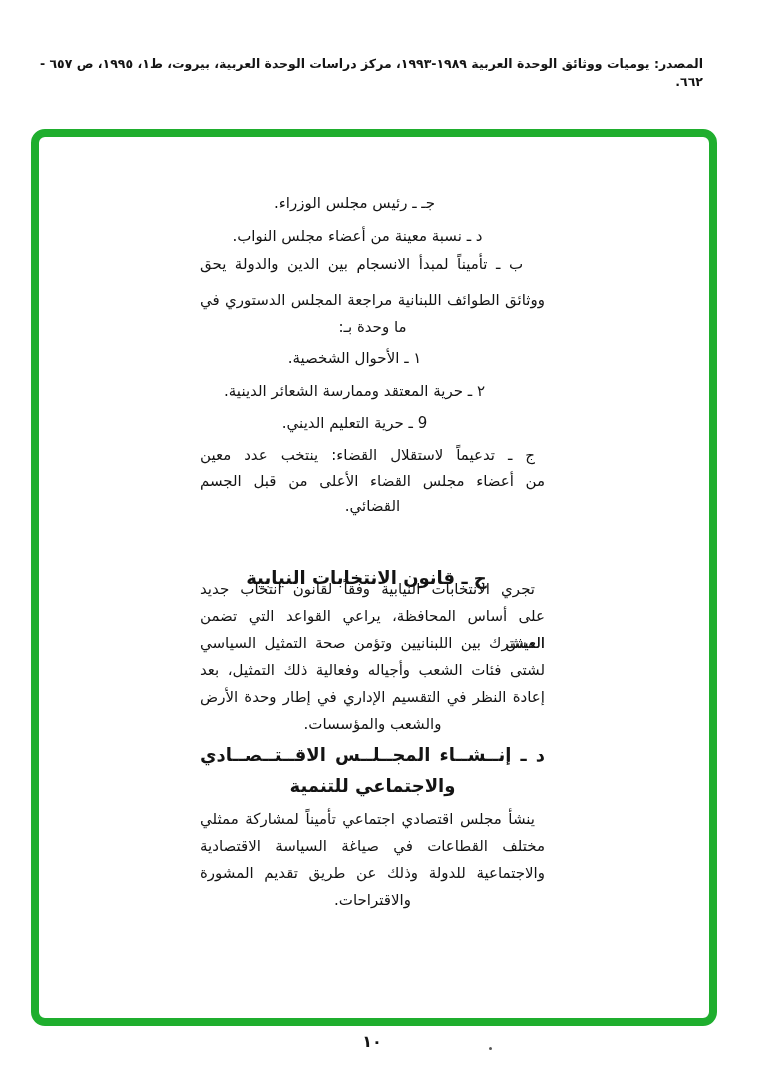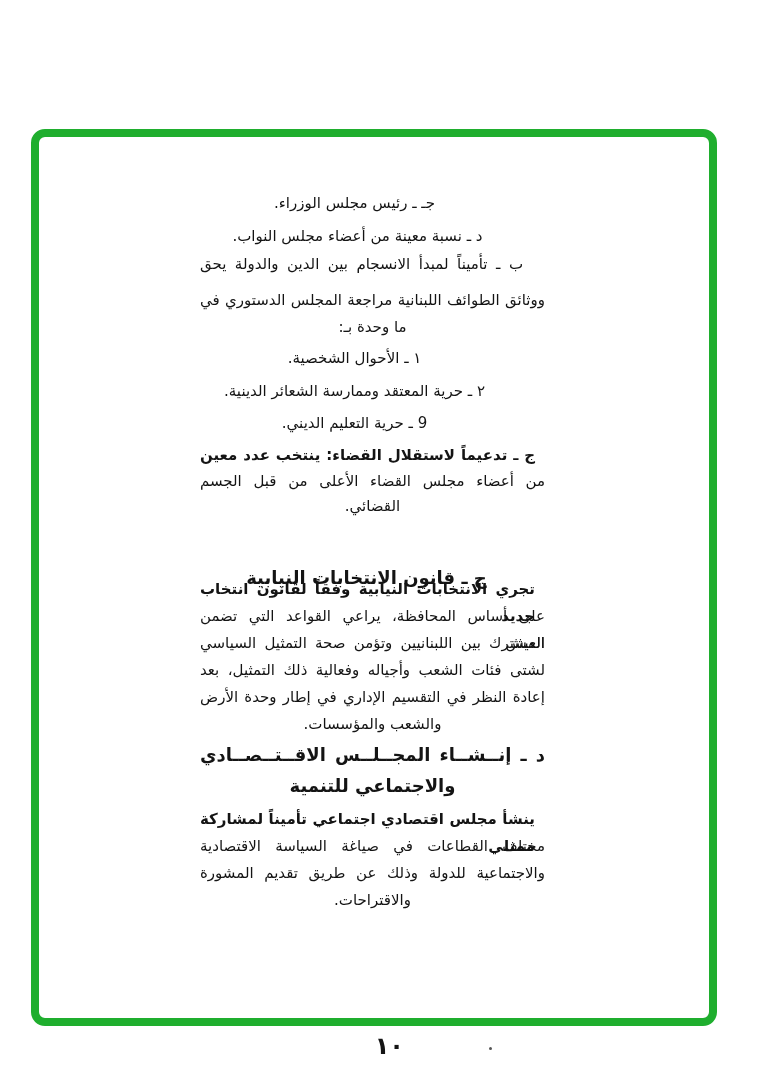--- a/index.html
+++ b/index.html
@@ -21,40 +21,41 @@
   }
 
   
   .ln {
     position:absolute; left:200px; width:345px; height:27px;
     direction:rtl; line-height:27px; font-size:15px; white-space:nowrap;
   }
   .j { text-align:justify; text-align-last:justify; white-space:normal; }
   .r { text-align:center; }
   .h { font-weight:bold; font-size:18px; line-height:30px; height:30px; }
-  .pr10 { padding-right:10px; box-sizing:border-box;font-weight:bold; }
+  .pr10 { padding-right:10px; box-sizing:border-box; }
   .pr12 { padding-right:12px; box-sizing:border-box;margin-top:32px; }
   .pr22 { padding-right:22px; box-sizing:border-box; }
   .pr30 { padding-right:30px; box-sizing:border-box; }
   .pr36 { padding-right:36px; box-sizing:border-box; }
 
   
   .pagenum {
     position:absolute; left:340px; top:1032px; width:64px;
-    text-align:right; font-size:24px; font-weight:bold; direction:rtl;
+    text-align:center; font-size:16px; font-weight:bold; direction:rtl;
   }
   .ink-dot {
     position:absolute; left:489px; top:1047px; width:3px; height:3px;
     background:#555; border-radius:50%;
   }
 </style>
 </head>
 <body>
 
 <div class="header">
+  <div class="source">المصدر: يوميات ووثائق الوحدة العربية ١٩٨٩-١٩٩٣، مركز دراسات الوحدة العربية، بيروت، ط١، ١٩٩٥، ص ٦٥٧ - ٦٦٢.</div>
 </div>
 
 <div class="frame" style="border-color: rgb(31, 174, 46);"></div>
 
 <div class="ln r pr36" style="top:190px">جـ ـ رئيس مجلس الوزراء.</div>
 <div class="ln r pr30" style="top:223px">د ـ نسبة معينة من أعضاء مجلس النواب.</div>
 <div class="ln j pr22" style="top:251px">ب ـ تأميناً لمبدأ الانسجام بين الدين والدولة يحق</div>
 <div class="ln j" style="top:287px">ووثائق الطوائف اللبنانية مراجعة المجلس الدستوري في</div>
 <div class="ln r" style="top:314px">ما وحدة بـ:</div>
 <div class="ln r pr36" style="top:345px">١ ـ الأحوال الشخصية.</div>

